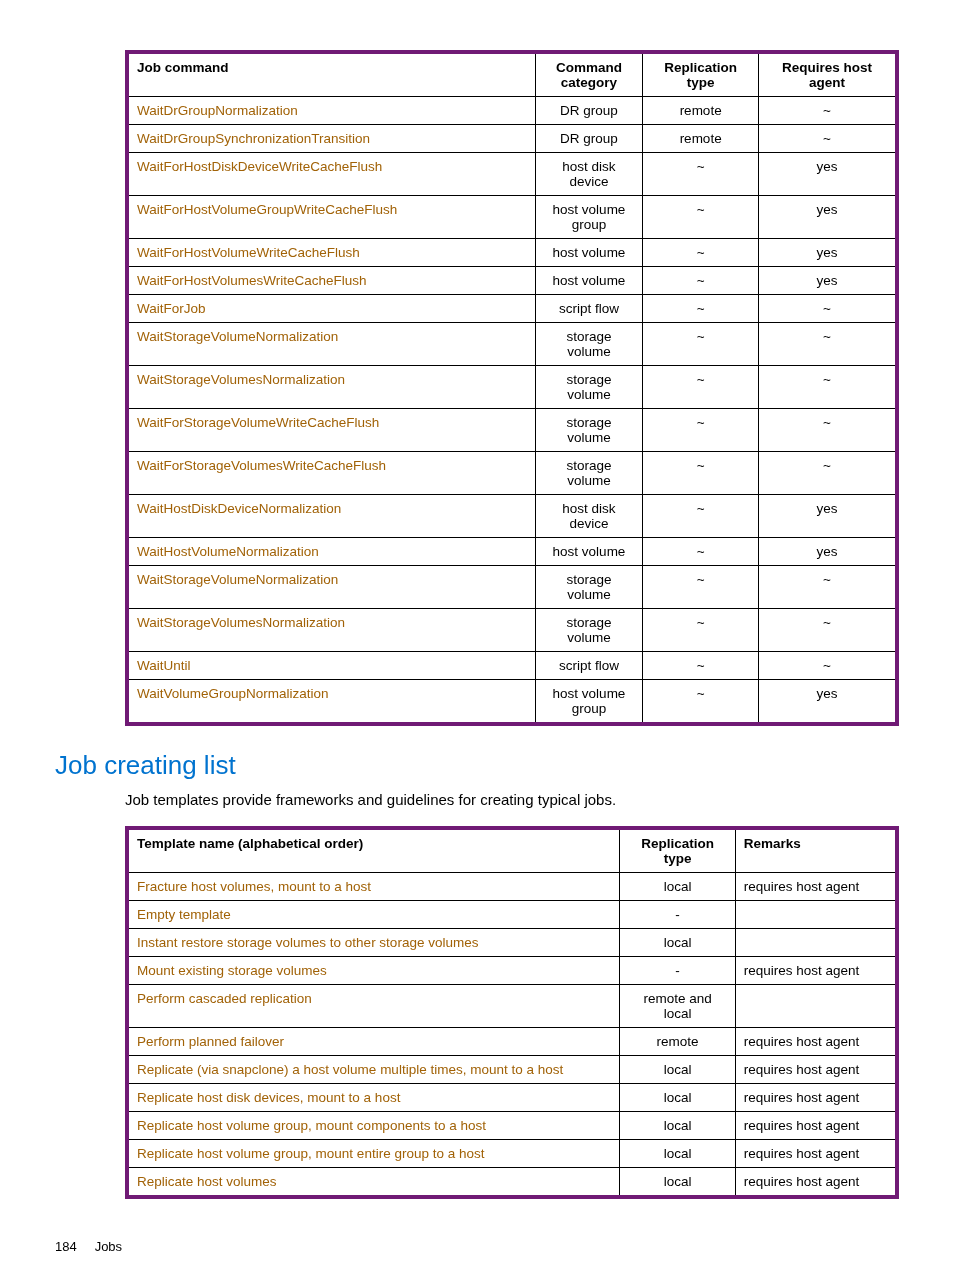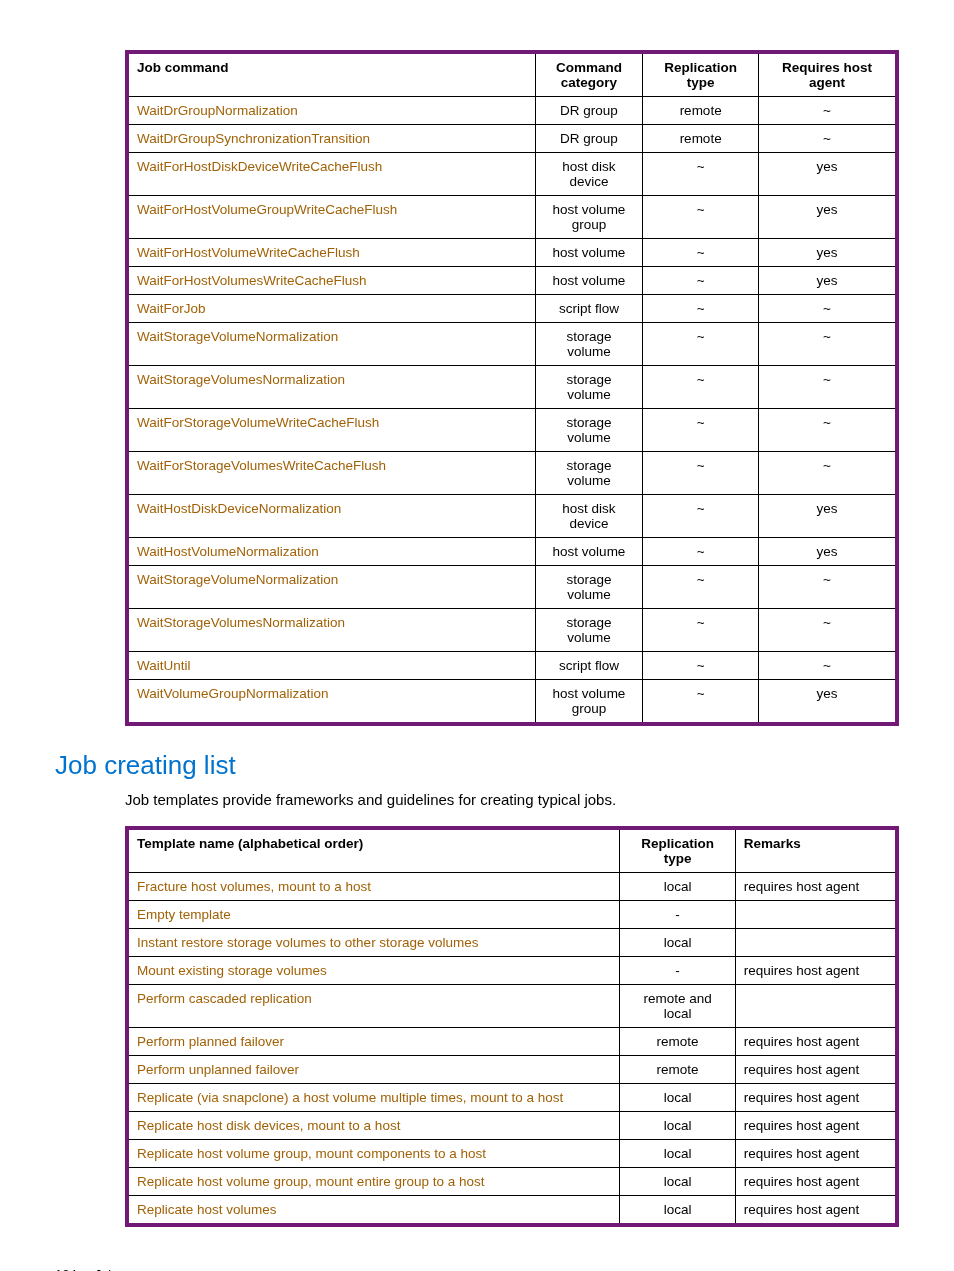--- a/index.html
+++ b/index.html
@@ -229,25 +229,20 @@
           <td class="c1"><span class="link">Perform cascaded replication</span></td>
           <td class="c2">remote and local</td>
           <td class="c3"></td>
         </tr>
         <tr>
           <td class="c1"><span class="link">Perform planned failover</span></td>
           <td class="c2">remote</td>
           <td class="c3">requires host agent</td>
         </tr>
         <tr>
-          <td class="c1"><span class="link">Perform unplanned failover</span></td>
-          <td class="c2">remote</td>
-          <td class="c3">requires host agent</td>
-        </tr>
-        <tr>
           <td class="c1"><span class="link">Replicate (via snapclone) a host volume multiple times, mount to a host</span></td>
           <td class="c2">local</td>
           <td class="c3">requires host agent</td>
         </tr>
         <tr>
           <td class="c1"><span class="link">Replicate host disk devices, mount to a host</span></td>
           <td class="c2">local</td>
           <td class="c3">requires host agent</td>
         </tr>
         <tr>

